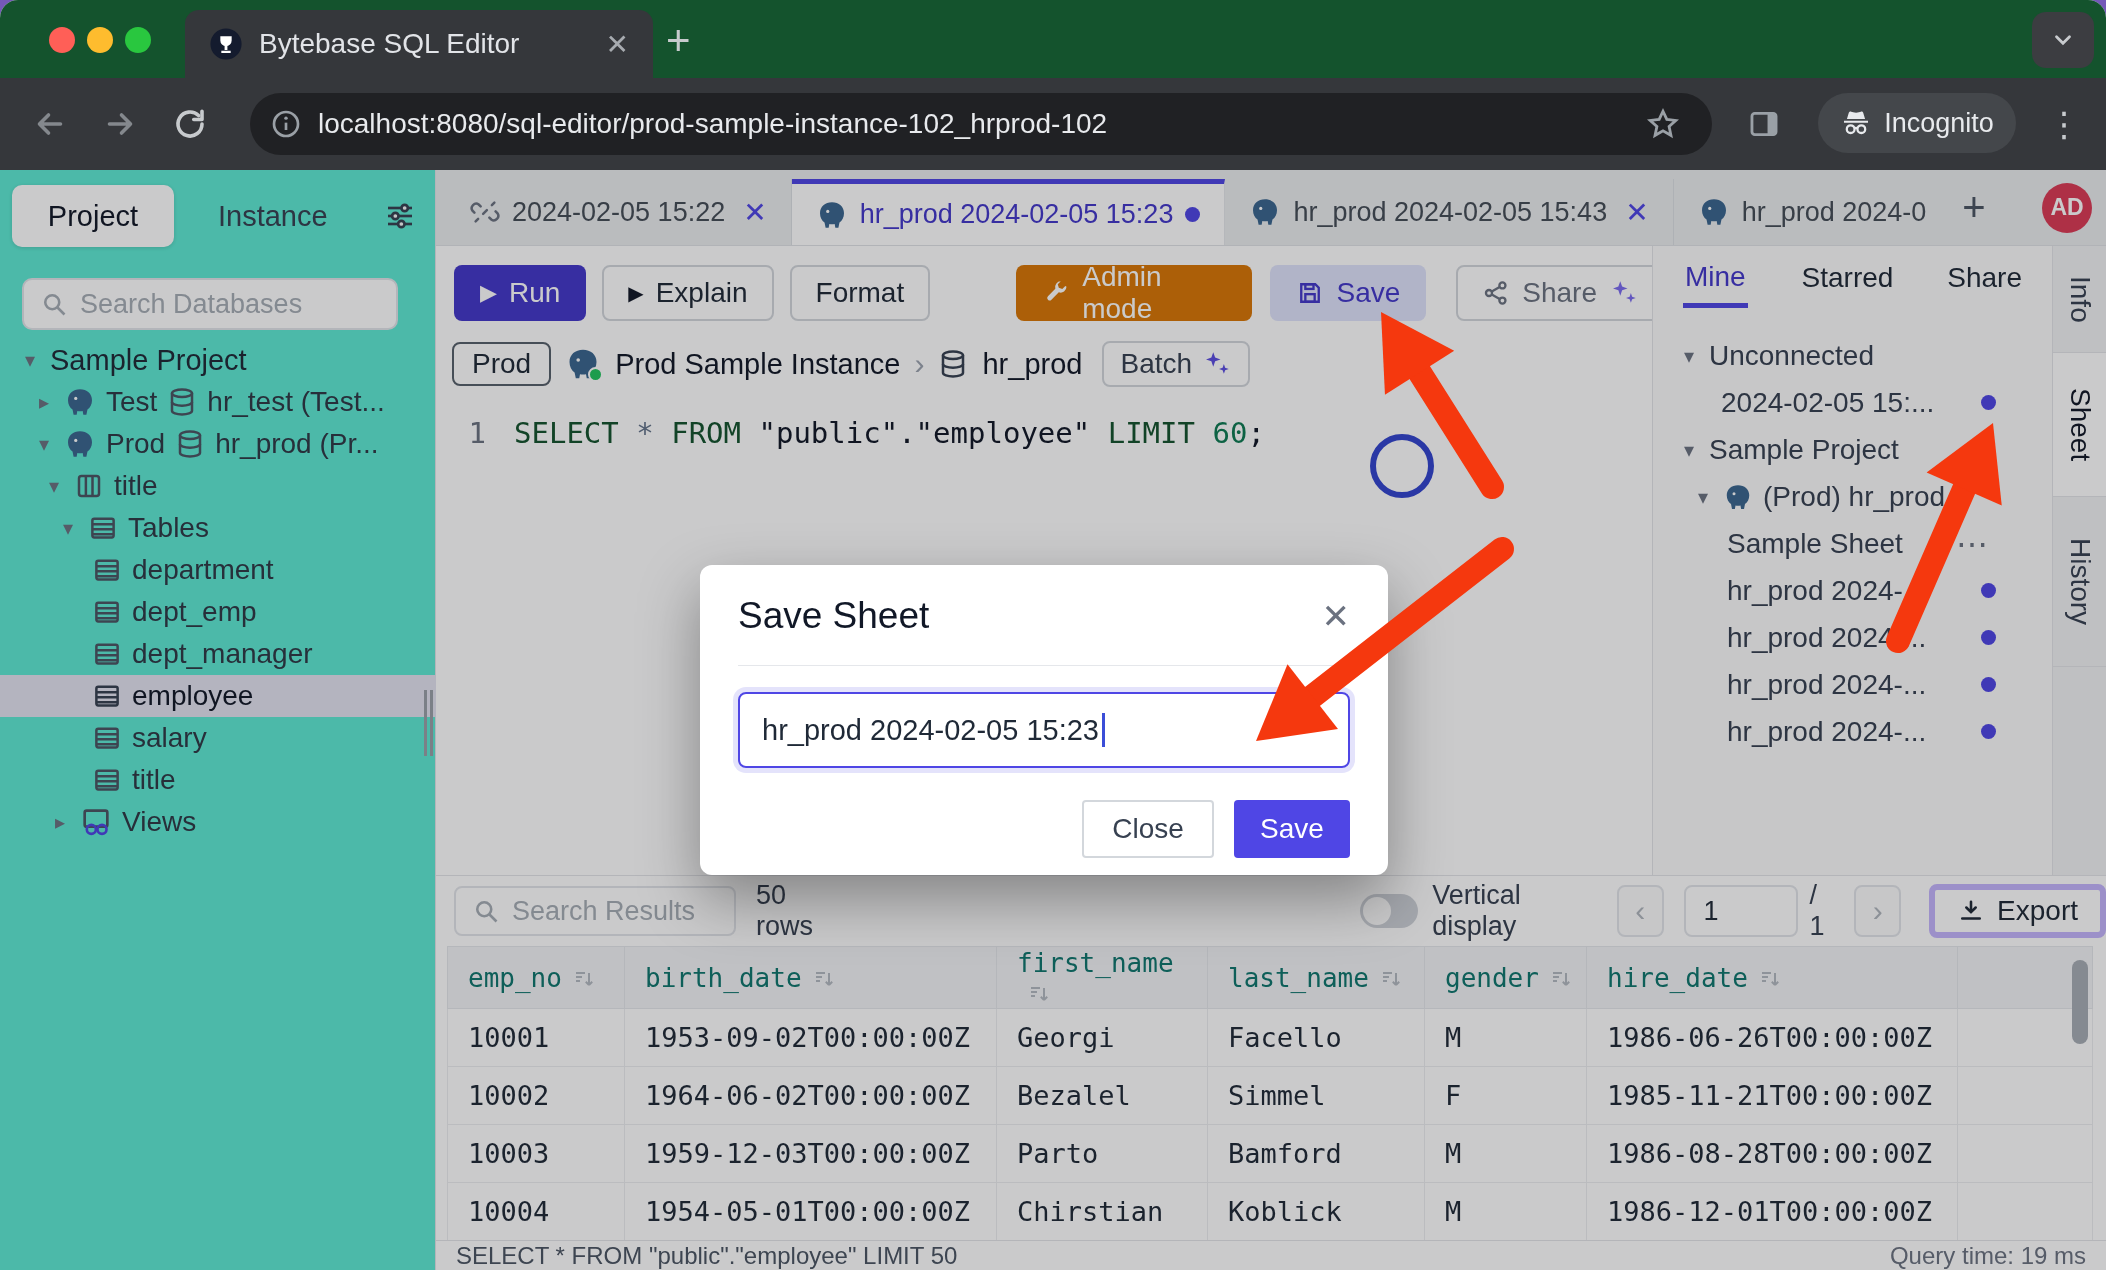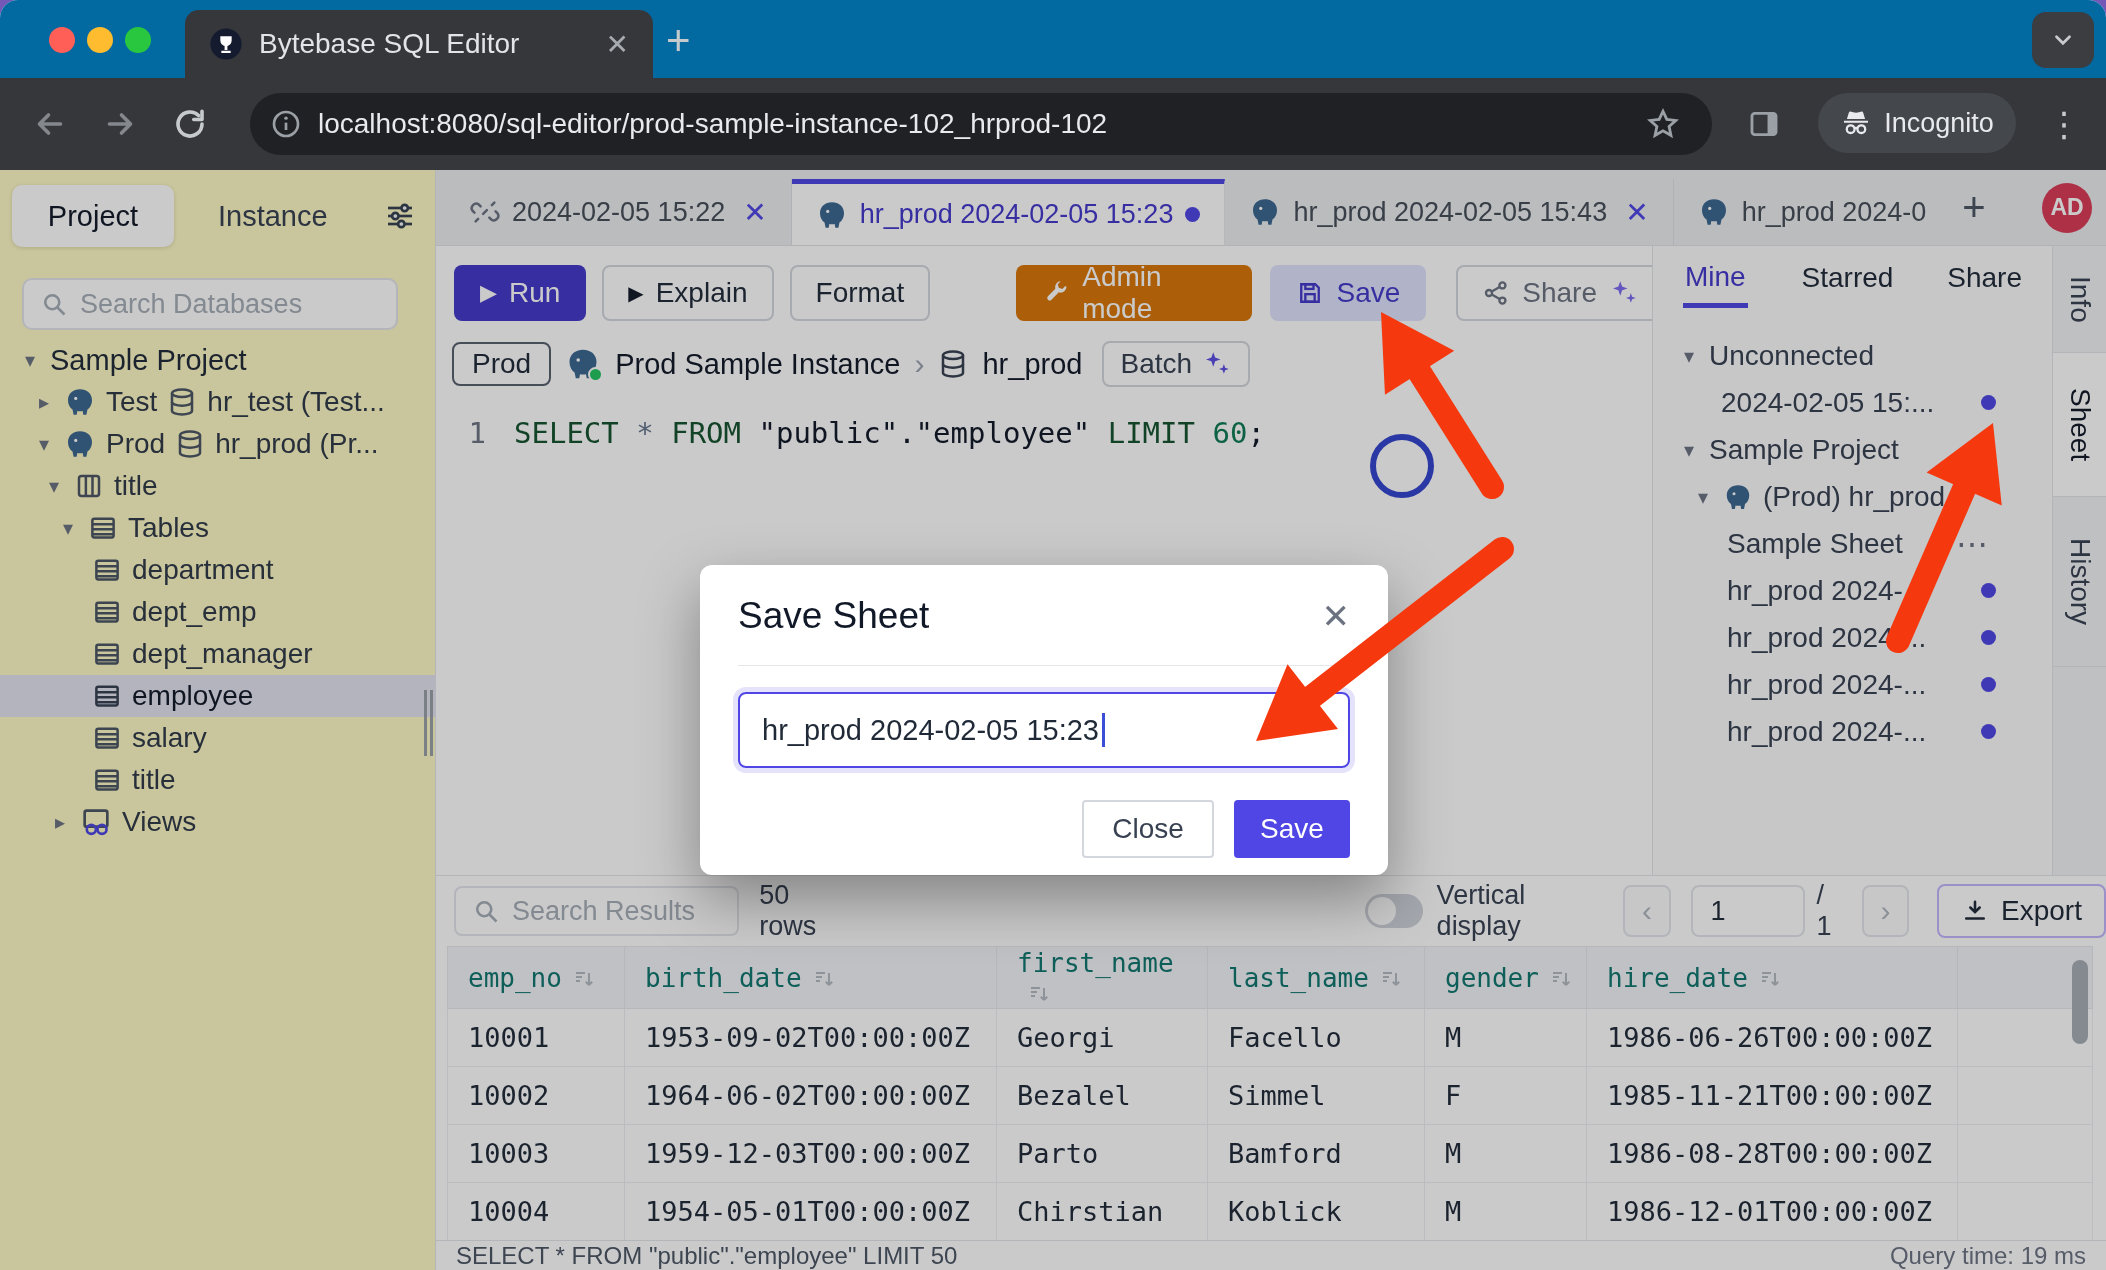--- a/index.html
+++ b/index.html
@@ -1,32 +1,32 @@
 <!DOCTYPE html>
 <html><head>
 <meta charset="utf-8">
 <style>
   html,body{margin:0;padding:0;background:#5b4798;}
   .stage{position:relative;width:2106px;height:1270px;overflow:hidden;background:#7458b8;font-family:"Liberation Sans",sans-serif;-webkit-font-smoothing:antialiased;}
   .abs{position:absolute;}
   .window{position:absolute;inset:0;border-radius:18px 18px 0 0;overflow:hidden;background:#f5f6f7;}
   
-  .frame{position:absolute;left:0;top:0;width:2106px;height:78px;background:#0369a1;}
+  .frame{position:absolute;left:0;top:0;width:2106px;height:78px;background:#14532d;}
   .light{position:absolute;top:27px;width:26px;height:26px;border-radius:50%;}
   .btab{position:absolute;left:185px;top:10px;width:468px;height:68px;background:#35373b;border-radius:14px 14px 0 0;display:flex;align-items:center;padding:0 24px;box-sizing:border-box;gap:16px;}
   .btab-title{color:#e2e4e8;font-size:28px;flex:1;white-space:nowrap;overflow:hidden;}
   .navbar{position:absolute;left:0;top:78px;width:2106px;height:92px;background:#35373b;}
   .navic{position:absolute;top:24px;width:44px;height:44px;color:#9aa0a6;display:flex;align-items:center;justify-content:center;}
   .pill{position:absolute;left:250px;top:15px;width:1462px;height:62px;background:#202124;border-radius:31px;display:flex;align-items:center;padding:0 14px 0 20px;box-sizing:border-box;gap:16px;}
   .url{color:#e8eaed;font-size:28px;white-space:nowrap;overflow:hidden;flex:1;}
   .incog{position:absolute;left:1818px;top:15px;width:198px;height:60px;border-radius:30px;background:#44474b;display:flex;align-items:center;justify-content:center;gap:12px;color:#e8eaed;font-size:27px;}
   .chevbtn{position:absolute;left:2032px;top:12px;width:62px;height:56px;border-radius:14px;background:#3c3d41;display:flex;align-items:center;justify-content:center;color:#c7cacd;}
   
   .app{position:absolute;left:0;top:170px;width:2106px;height:1100px;background:#f2f3f5;}
-  .sidebar{position:absolute;left:0;top:0;width:436px;height:1100px;background:#fef9c3;border-right:1px solid #e3e5e8;box-sizing:border-box;}
+  .sidebar{position:absolute;left:0;top:0;width:436px;height:1100px;background:#5eead4;border-right:1px solid #e3e5e8;box-sizing:border-box;}
   .seg{position:absolute;left:0;top:10px;width:436px;height:72px;display:flex;align-items:center;}
   .segchip{margin-left:12px;width:162px;height:62px;background:#fff;border-radius:10px;box-shadow:0 1px 4px rgba(0,0,0,.14);display:flex;align-items:center;justify-content:center;font-size:29px;color:#111827;}
   .seglbl{margin-left:44px;font-size:29px;color:#374151;}
   .searchbox{display:flex;align-items:center;gap:12px;background:#fff;border:2px solid #e2e5e9;border-radius:10px;box-sizing:border-box;color:#a6adb5;padding:0 16px;}
   .searchbox .ph{color:#a6adb5;white-space:nowrap;overflow:hidden;}
   .trow{display:flex;align-items:center;height:42px;gap:10px;font-size:28px;color:#2f3946;white-space:nowrap;}
   .caret{font-size:20px;color:#6b7280;width:20px;text-align:center;flex:none;}
   .ic{flex:none;display:inline-flex;}
   .hl{background:#e3e3f0;}
   
@@ -542,21 +542,21 @@
         </div>
         <span style="margin-left:20px;font-size:27px;color:#374151">50 rows</span>
         <div class="toggle" style="margin-left:520px">
               <span class="knob"></span>
             </div>
         <span style="margin-left:14px;font-size:27px;color:#374151">Vertical display</span>
         <div class="pgbtn" style="margin-left:24px">‹</div>
         <input class="bare" style="margin-left: 20px; width: 114px; height: 52px; border: 2px solid rgb(226, 229, 233); border-radius: 8px; padding-left: 18px; font-size: 27px; color: rgb(31, 41, 55); box-sizing: border-box;" value="1">
         <span style="margin-left:12px;font-size:27px;color:#374151">/ 1</span>
         <div class="pgbtn" style="margin-left:18px">›</div>
-        <div style="margin-left:28px;display:flex;align-items:center;gap:12px;height:54px;border:2px solid #c4b5fd;border-radius:8px;padding:0 22px;font-size:28px;color:#1f2937;box-sizing:border-box">
+        <div style="margin-left:28px;display:flex;align-items:center;gap:12px;height:54px;border:6px solid #c4b5fd;border-radius:8px;padding:0 22px;font-size:28px;color:#1f2937;box-sizing:border-box">
           <span class="ic">
                 <svg width="28" height="28" viewBox="0 0 24 24" fill="none" stroke="#1f2937" stroke-width="2.2" stroke-linecap="round" stroke-linejoin="round">
                   <path d="M12 4v9M12 13l-4-4M12 13l4-4M4.5 18.5h15"></path>
                 </svg>
               </span>
           <span>Export</span>
         </div>
       </div>
       <table class="grid" style="margin-left:11px;width:1645px">
         <colgroup>

